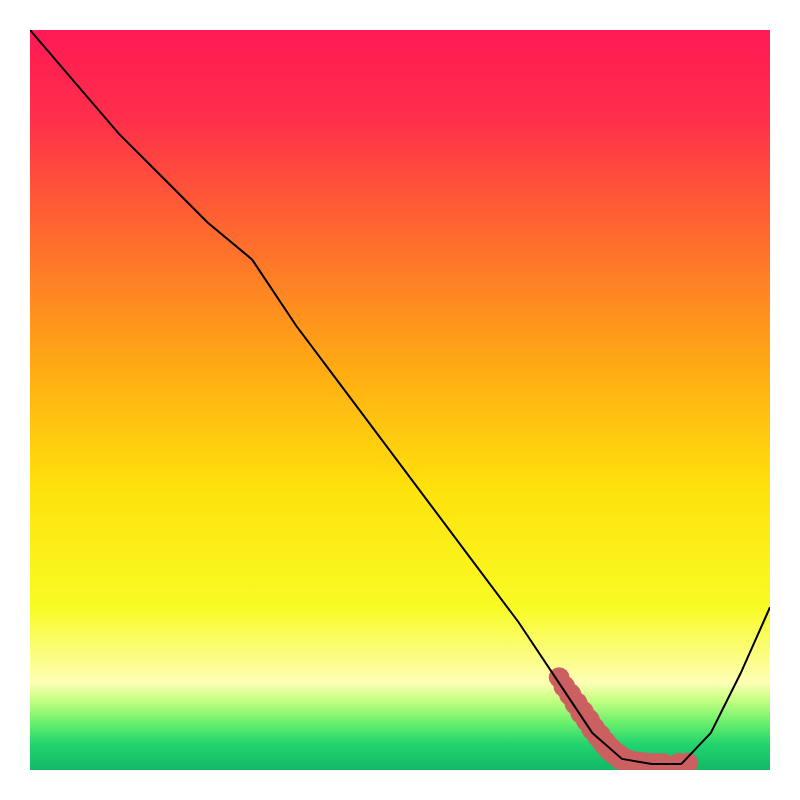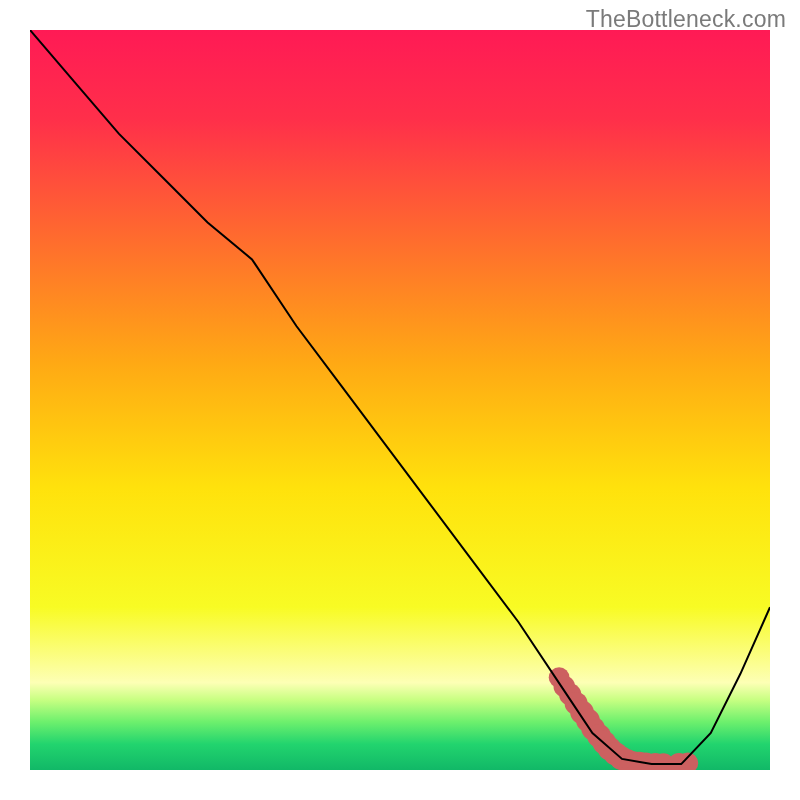--- a/index.html
+++ b/index.html
@@ -31,21 +31,20 @@
     top: 30px;
     width: 740px;
     height: 740px;
   }
   svg { display: block; }
 </style>
 </head>
 <body>
 
 <div class="wrap">
-  <div class="watermark">TheBottleneck.com</div>
 
   <div class="plot">
     <svg id="chart-svg" width="740" height="740" viewBox="0 0 740 740">
       <defs>
         <linearGradient id="bg-grad" x1="0" y1="0" x2="0" y2="1">
             <stop offset="0%" stop-color="#ff1a55"></stop>
             <stop offset="12%" stop-color="#ff2f4a"></stop>
             <stop offset="28.000000000000004%" stop-color="#ff6b2e"></stop>
             <stop offset="45%" stop-color="#ffa914"></stop>
             <stop offset="62%" stop-color="#ffe20c"></stop>

